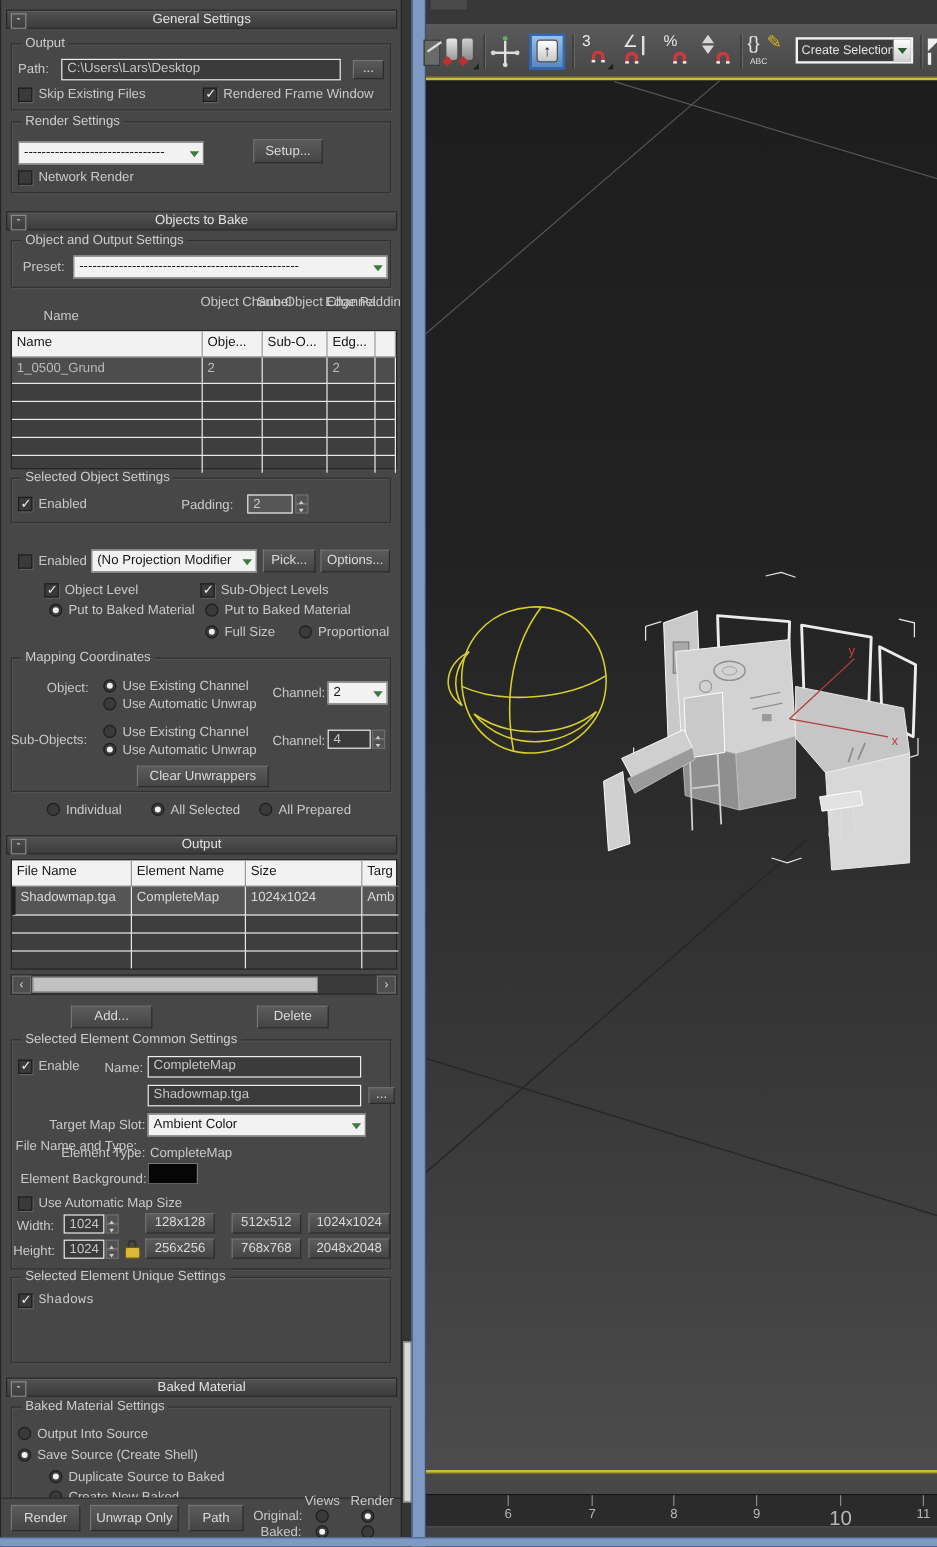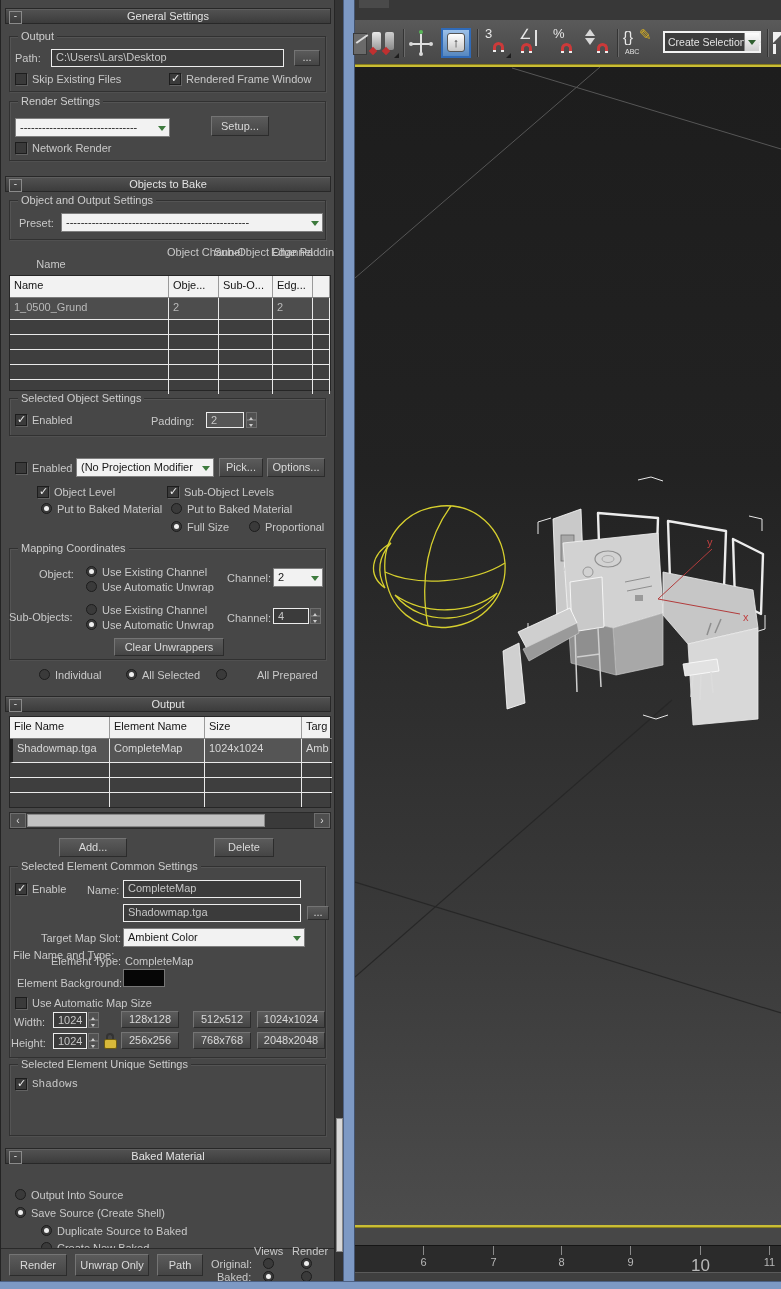--- a/index.html
+++ b/index.html
@@ -209,21 +209,21 @@
         <span class="u"></span>
         <span class="d"></span>
       </div>
     <div class="bt" style="left:113px;top:638px;width:110px;height:18px;line-height:16px;">Clear Unwrappers</div>
 
     <span class="rd" style="left:38px;top:669px;"></span>
     <span class="lb" style="left:54px;top:669px;">Individual</span>
     <span class="rd on" style="left:125px;top:669px;"></span>
     <span class="lb" style="left:141px;top:669px;">All Selected</span>
     <span class="rd" style="left:215px;top:669px;"></span>
-    <span class="lb" style="left:231px;top:669px;margin-left:25px;">All Prepared</span>
+    <span class="lb" style="left:231px;top:669px;">All Prepared</span>
 
     <div class="rollhdr" style="left:4px;top:696px;width:326px;height:16px;">
       <span class="minus">-</span>
       <span>Output</span>
     </div>
 
     <div class="tbl" style="left:8px;top:716px;width:322px;height:92px;">
       <div class="trow thead" style="grid-template-columns:100px 95px 97px 30px;height:22px;">
         <div>File Name</div>
           <div>Element Name</div>
@@ -312,20 +312,23 @@
 
     <div class="grp" style="left:8px;top:1064px;width:317px;height:72px;">
       <span class="glabel">Selected Element Unique Settings</span>
     </div>
     <span class="ck on" style="left:14px;top:1078px;"></span>
     <span class="lb" style="left:31px;top:1078px;font-family:Liberation Mono, monospace;">Shadows</span>
 
     <div class="rollhdr" style="left:4px;top:1148px;width:326px;height:16px;">
       <span class="minus">-</span>
       <span>Baked Material</span>
+    </div>
+    <div class="grp" style="left:8px;top:1172px;width:317px;height:108px;">
+      <span class="glabel">Baked Material Settings</span>
     </div>
     <span class="rd" style="left:14px;top:1189px;"></span>
     <span class="lb" style="left:30px;top:1189px;">Output Into Source</span>
     <span class="rd on" style="left:14px;top:1207px;"></span>
     <span class="lb" style="left:30px;top:1207px;">Save Source (Create Shell)</span>
     <span class="rd on" style="left:40px;top:1225px;"></span>
     <span class="lb" style="left:56px;top:1225px;">Duplicate Source to Baked</span>
     <span class="rd" style="left:40px;top:1242px;"></span>
     <span class="lb" style="left:56px;top:1242px;">Create New Baked</span>
 

